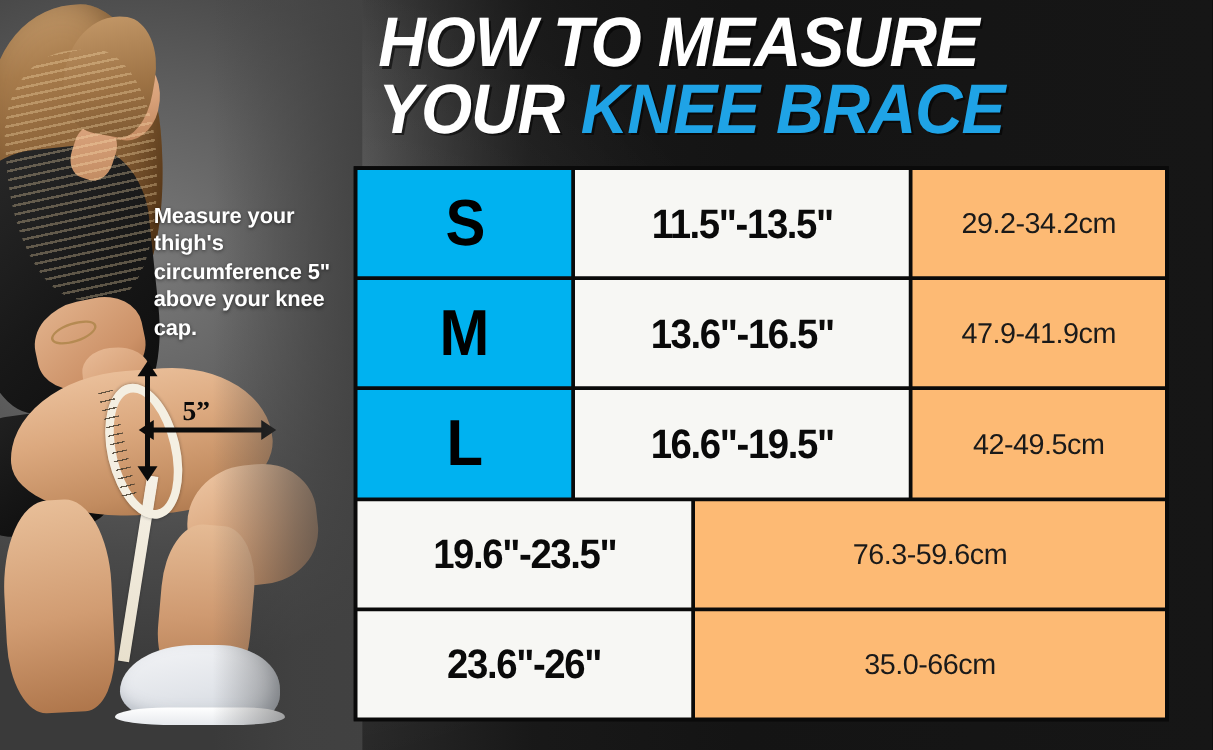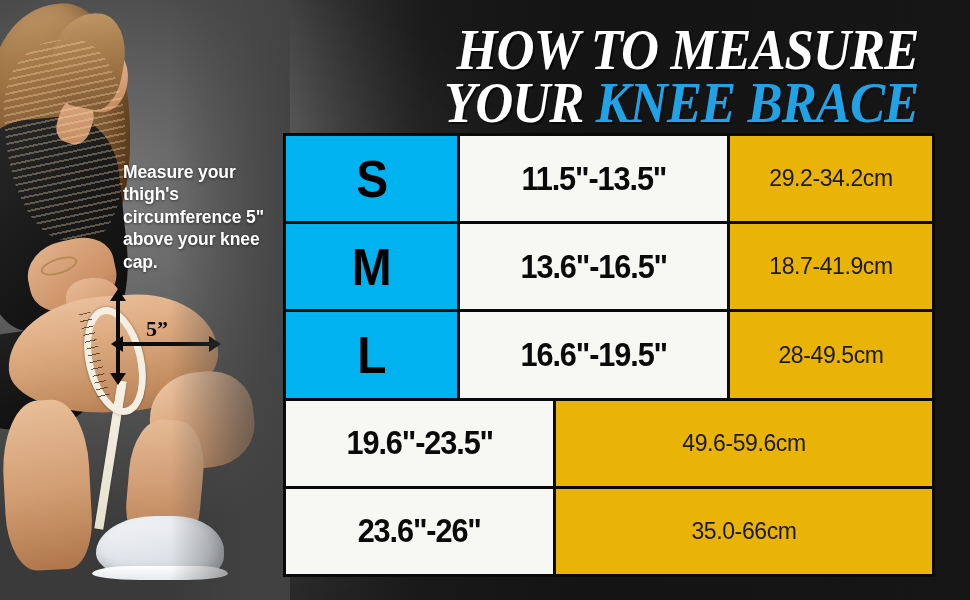--- a/index.html
+++ b/index.html
@@ -269,31 +269,30 @@
     font-weight: 700;
     color: #ffffff;
     text-shadow: 0 1px 3px rgba(0,0,0,0.55);
     letter-spacing: -0.1px;
   }
 
   
   .title {
     position: absolute;
     left: 283px;
-    top: 24px;
+    top: 8px;
     width: 655px;
-    text-align: right;
+    text-align: left;
     font-weight: 700;
     font-style: italic;
     font-size: 56px;
     line-height: 0.94;
     letter-spacing: -1px;
     color: #ffffff;
     text-shadow: 2px 2px 0 rgba(0,0,0,0.55);
-    font-family: Liberation Serif, serif;
   }
   .title .line {
     display: block;
     transform: scaleX(0.94);
     transform-origin: center;
     white-space: nowrap;
   }
   .title .accent { color: #1fa3e6; }
 
   
@@ -343,21 +342,21 @@
     font-size: 33px;
     letter-spacing: -1.2px;
   }
   .cell-in span {
     display: block;
     transform: scaleX(0.93);
     white-space: nowrap;
   }
   .cell-cm {
     flex: 1 1 auto;
-    background: #eab308;
+    background: #fdba74;
     color: #1a1a1a;
     font-weight: 400;
     font-size: 23px;
     letter-spacing: -0.4px;
   }
   .cell-cm span { white-space: nowrap; }
 </style>
 </head>
 <body>
 
@@ -416,42 +415,42 @@
     </div>
 
     <div class="row">
       <div class="cell cell-size">
           <span>M</span>
         </div>
       <div class="cell cell-in">
           <span>13.6"-16.5"</span>
         </div>
       <div class="cell cell-cm">
-          <span>18.7-41.9cm</span>
+          <span>47.9-41.9cm</span>
         </div>
     </div>
 
     <div class="row">
       <div class="cell cell-size">
           <span>L</span>
         </div>
       <div class="cell cell-in">
           <span>16.6"-19.5"</span>
         </div>
       <div class="cell cell-cm">
-          <span>28-49.5cm</span>
+          <span>42-49.5cm</span>
         </div>
     </div>
 
     <div class="row">
       <div class="cell cell-in">
           <span>19.6"-23.5"</span>
         </div>
       <div class="cell cell-cm">
-          <span>49.6-59.6cm</span>
+          <span>76.3-59.6cm</span>
         </div>
     </div>
 
     <div class="row">
       <div class="cell cell-in">
           <span>23.6"-26"</span>
         </div>
       <div class="cell cell-cm">
           <span>35.0-66cm</span>
         </div>

